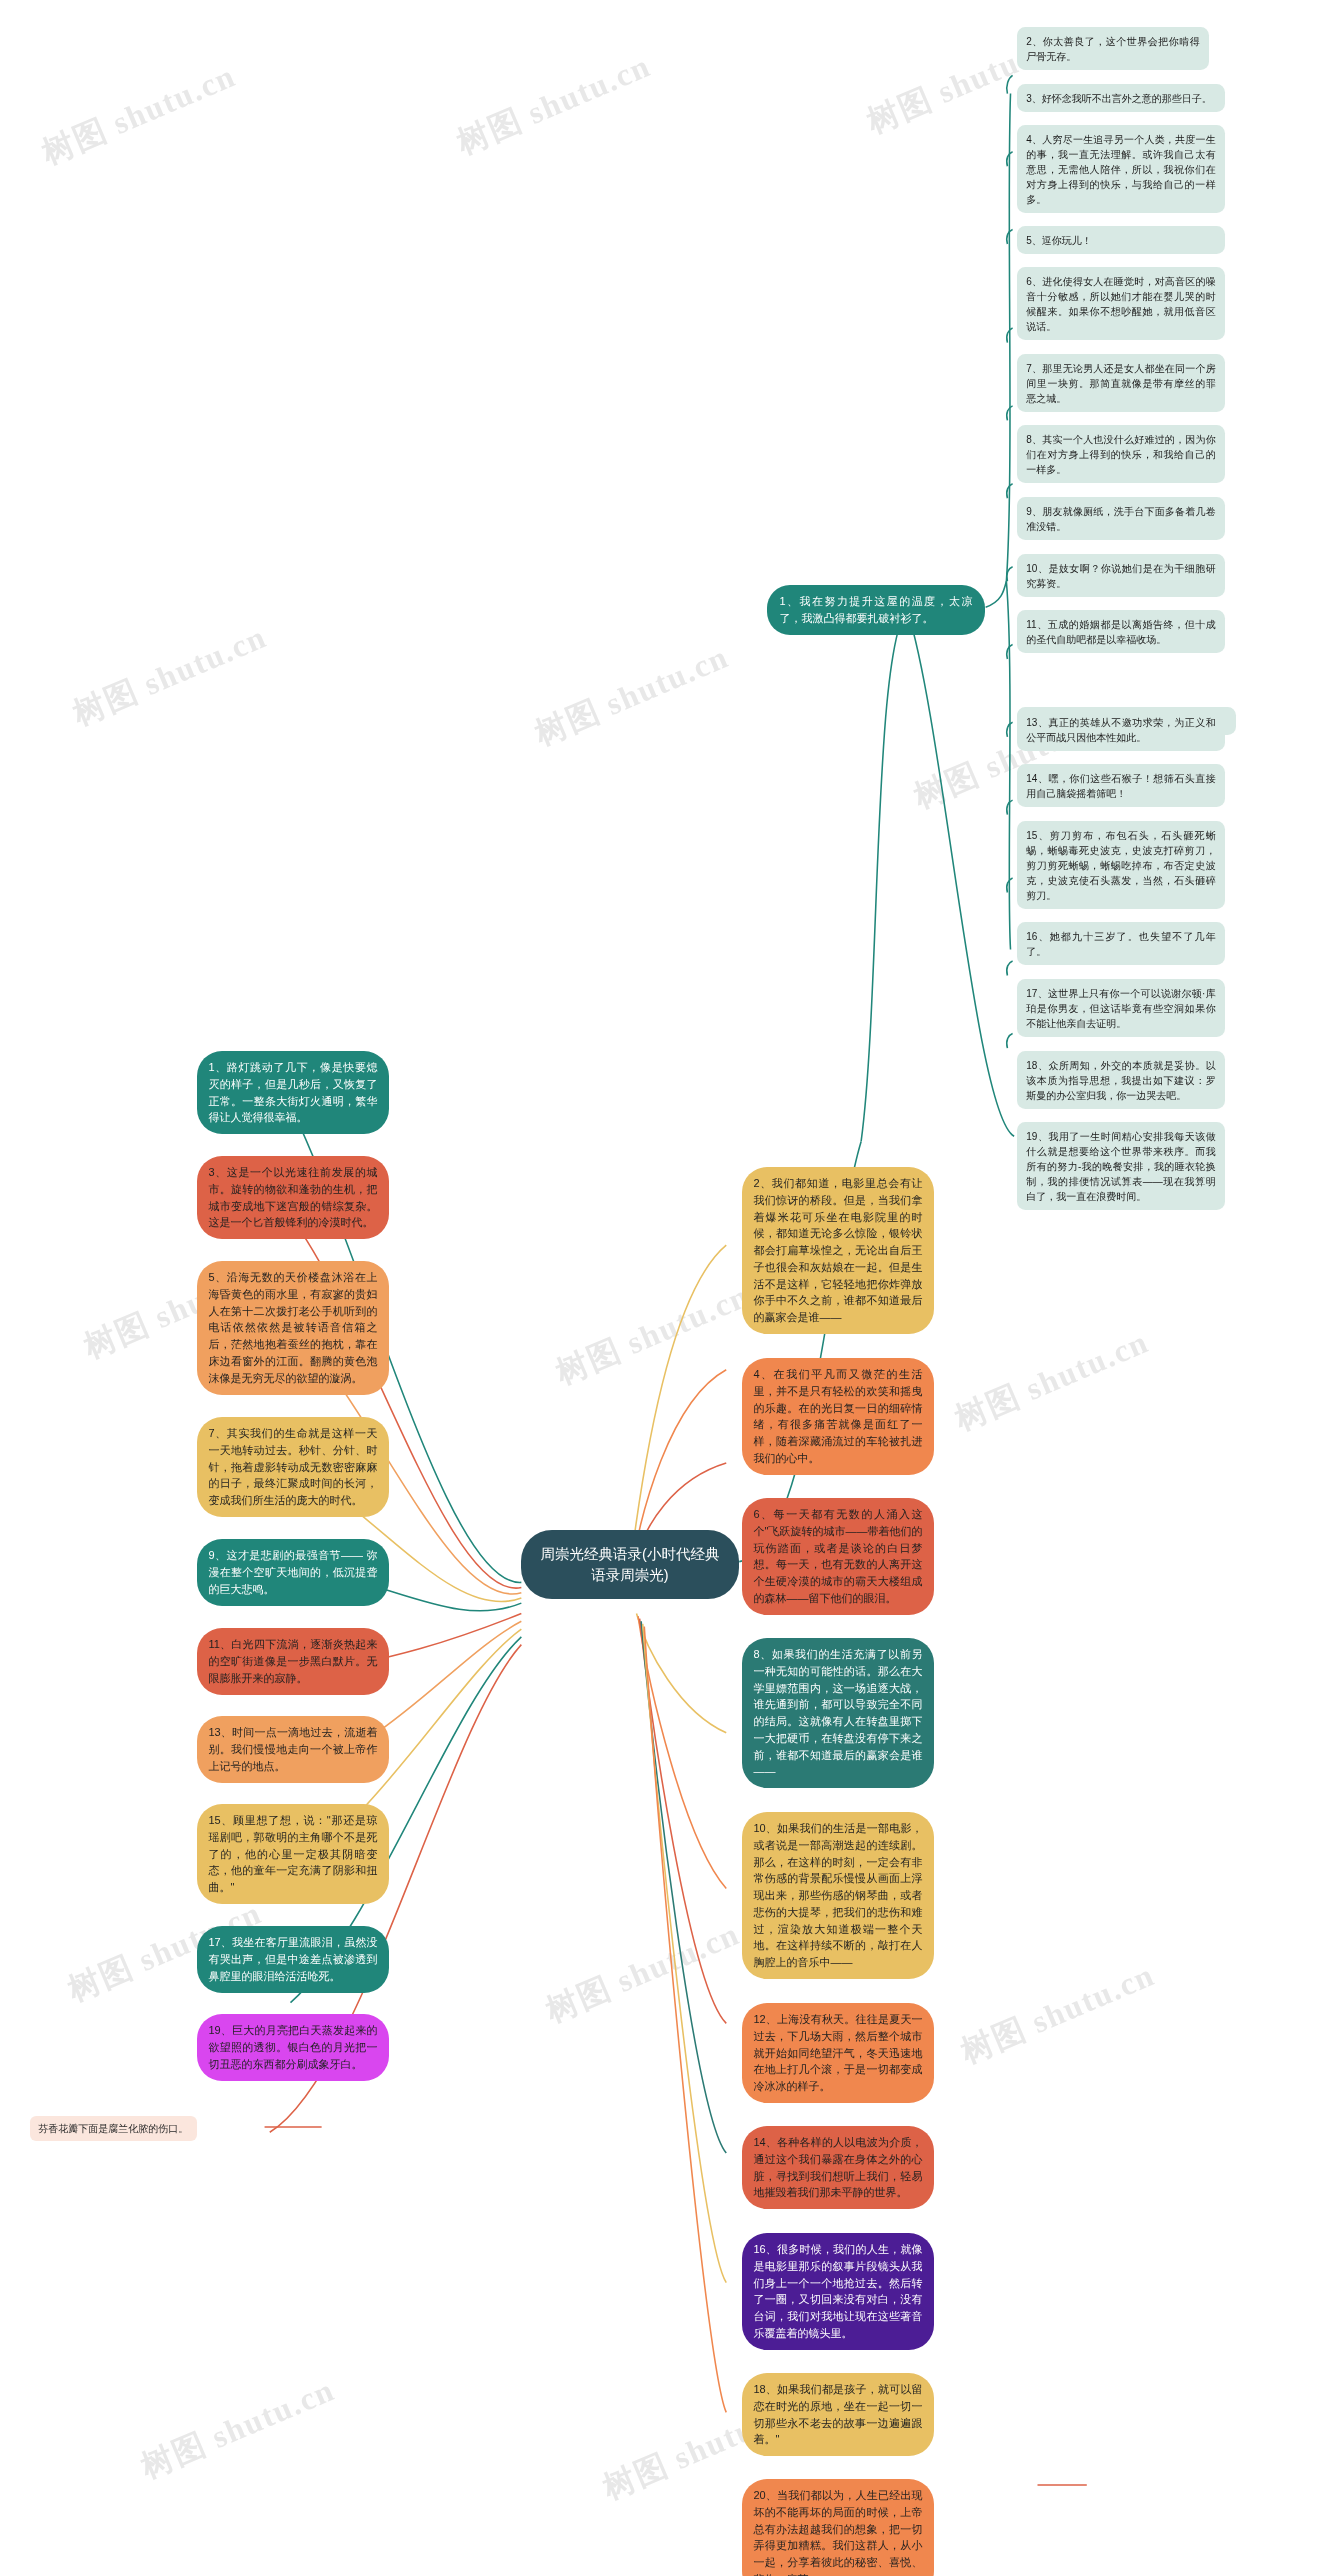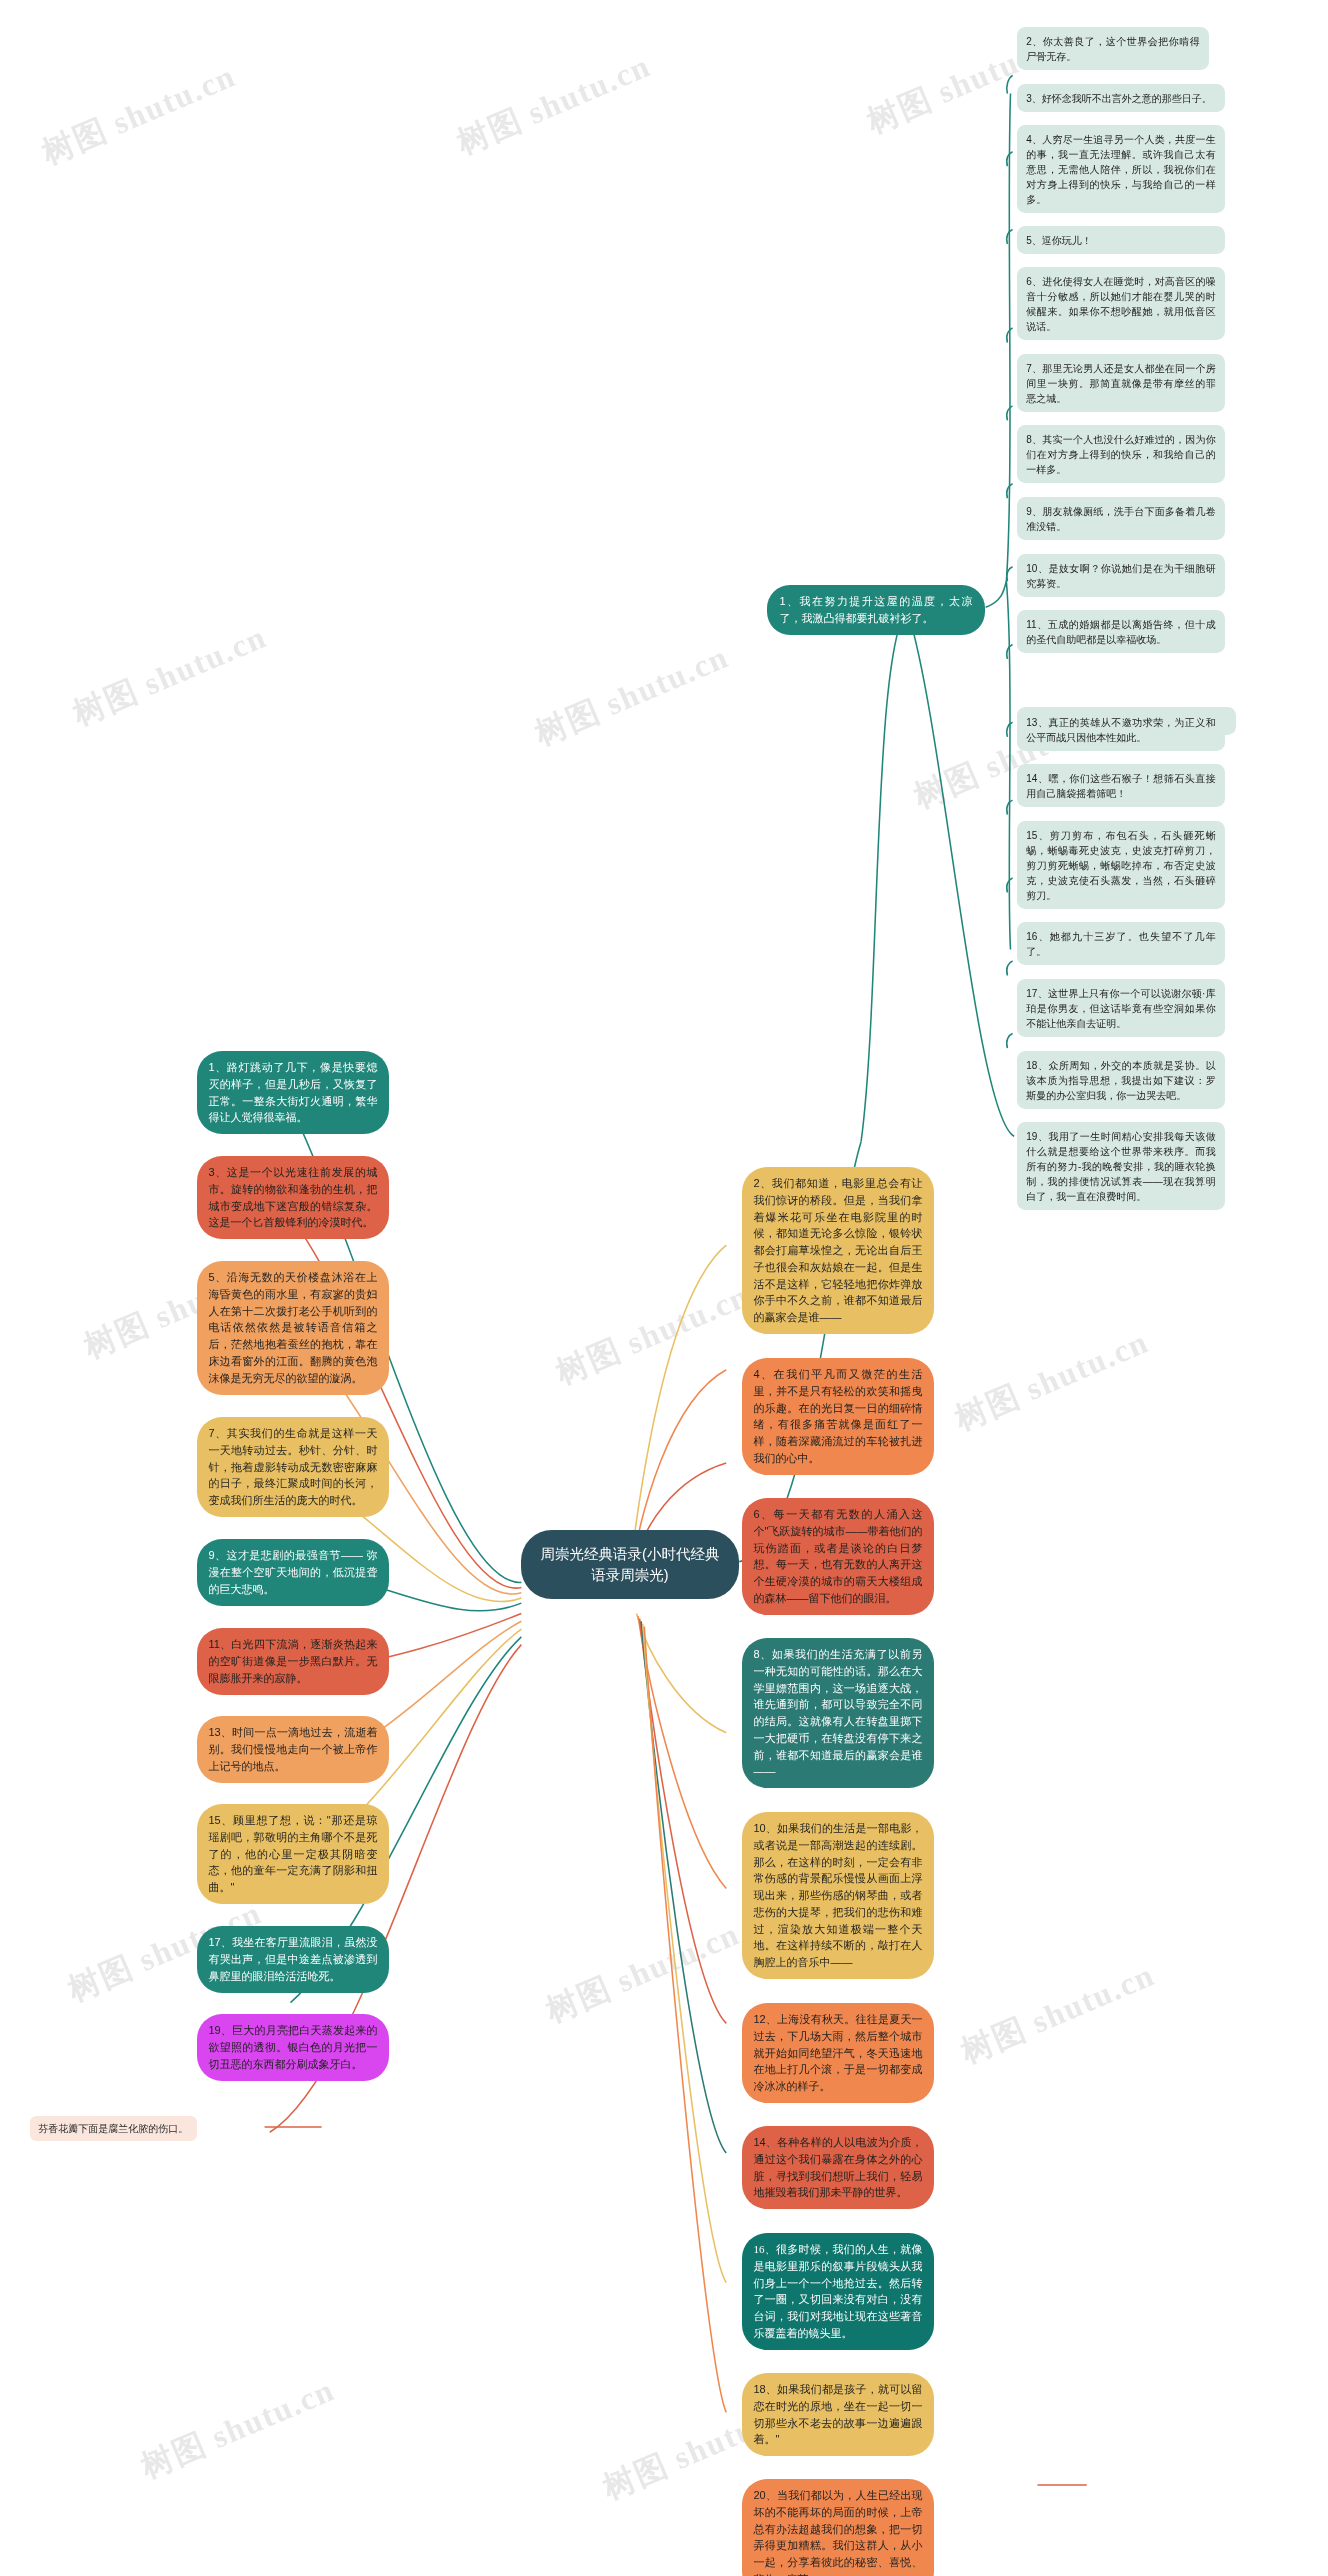--- a/index.html
+++ b/index.html
@@ -232,20 +232,20 @@
   </div>
 
   <div id="middle-cards">
       <div class="node" style="background: rgb(232, 192, 99); left: 742px; width: 192px; top: 1167px;"><span>2、我们都知道，电影里总会有让我们惊讶的桥段。但是，当我们拿着爆米花可乐坐在电影院里的时候，都知道无论多么惊险，银铃状都会打扁草垛惶之，无论出自后王子也很会和灰姑娘在一起。但是生活不是这样，它轻轻地把你炸弹放你手中不久之前，谁都不知道最后的赢家会是谁——</span></div>
       <div class="node" style="background: rgb(240, 135, 78); left: 742px; width: 192px; top: 1358px;"><span>4、在我们平凡而又微茫的生活里，并不是只有轻松的欢笑和摇曳的乐趣。在的光日复一日的细碎情绪，有很多痛苦就像是面红了一样，随着深藏涌流过的车轮被扎进我们的心中。</span></div>
       <div class="node" style="background: rgb(221, 98, 71); left: 742px; width: 192px; top: 1498px;"><span>6、每一天都有无数的人涌入这个"飞跃旋转的城市——带着他们的玩伤踏面，或者是谈论的白日梦想。每一天，也有无数的人离开这个生硬冷漠的城市的霸天大楼组成的森林——留下他们的眼泪。</span></div>
       <div class="node white-text" style="background: rgb(43, 122, 116); left: 742px; width: 192px; top: 1638px;"><span>8、如果我们的生活充满了以前另一种无知的可能性的话。那么在大学里嫖范围内，这一场追逐大战，谁先通到前，都可以导致完全不同的结局。这就像有人在转盘里掷下一大把硬币，在转盘没有停下来之前，谁都不知道最后的赢家会是谁——</span></div>
       <div class="node" style="background: rgb(232, 192, 99); left: 742px; width: 192px; top: 1812px;"><span>10、如果我们的生活是一部电影，或者说是一部高潮迭起的连续剧。那么，在这样的时刻，一定会有非常伤感的背景配乐慢慢从画面上浮现出来，那些伤感的钢琴曲，或者悲伤的大提琴，把我们的悲伤和难过，渲染放大知道极端一整个天地。在这样持续不断的，敲打在人胸腔上的音乐中——</span></div>
       <div class="node" style="background: rgb(240, 135, 78); left: 742px; width: 192px; top: 2003px;"><span>12、上海没有秋天。往往是夏天一过去，下几场大雨，然后整个城市就开始如同绝望汗气，冬天迅速地在地上打几个滚，于是一切都变成冷冰冰的样子。</span></div>
       <div class="node" style="background: rgb(221, 98, 71); left: 742px; width: 192px; top: 2126px;"><span>14、各种各样的人以电波为介质，通过这个我们暴露在身体之外的心脏，寻找到我们想听上我们，轻易地摧毁着我们那未平静的世界。</span></div>
-      <div class="node white-text" style="background: #0f766e; left: 742px; width: 192px; top: 2233px; font-family: Liberation Serif, serif;"><span>16、很多时候，我们的人生，就像是电影里那乐的叙事片段镜头从我们身上一个一个地抢过去。然后转了一圈，又切回来没有对白，没有台词，我们对我地让现在这些著音乐覆盖着的镜头里。</span></div>
+      <div class="node white-text" style="background: #4c1d95; left: 742px; width: 192px; top: 2233px;"><span>16、很多时候，我们的人生，就像是电影里那乐的叙事片段镜头从我们身上一个一个地抢过去。然后转了一圈，又切回来没有对白，没有台词，我们对我地让现在这些著音乐覆盖着的镜头里。</span></div>
       <div class="node" style="background: rgb(232, 192, 99); left: 742px; width: 192px; top: 2373px;"><span>18、如果我们都是孩子，就可以留恋在时光的原地，坐在一起一切一切那些永不老去的故事一边遍遍跟着。"</span></div>
       <div class="node" style="background: rgb(240, 135, 78); left: 742px; width: 192px; top: 2479px;"><span>20、当我们都以为，人生已经出现坏的不能再坏的局面的时候，上帝总有办法超越我们的想象，把一切弄得更加糟糕。我们这群人，从小一起，分享着彼此的秘密、喜悦、悲伤、痛苦。</span></div>
     </div>
 
 
 </div>
 
 
 </body></html>

